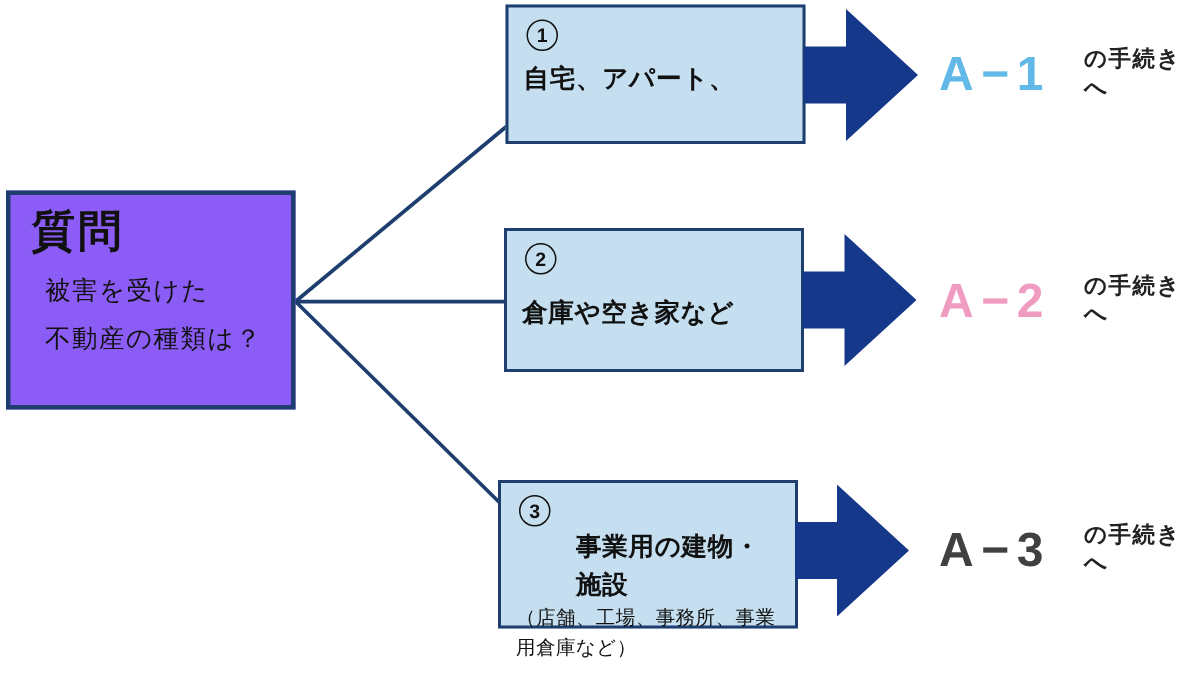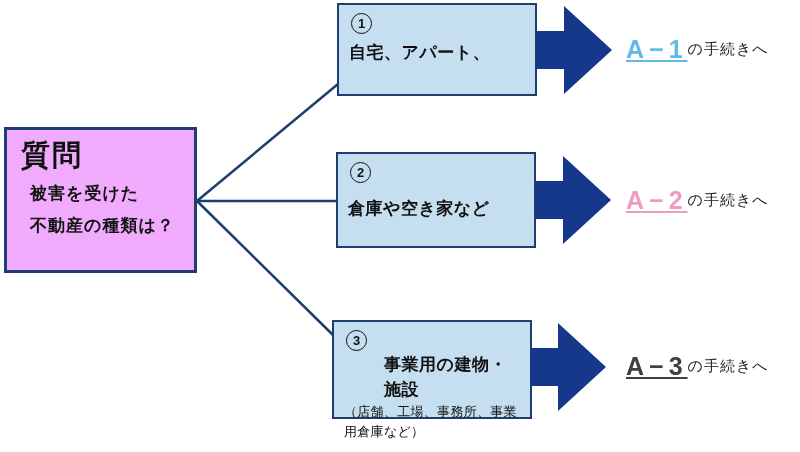--- a/index.html
+++ b/index.html
@@ -9,21 +9,21 @@
   }
   .connectors{position:absolute;left:0;top:0;width:800px;height:452px;}
   .box{
     position:absolute;box-sizing:border-box;
     border-style:solid;border-width:2.5px;
   }
   .qbox{left:4px;top:127px;width:193px;height:146px;border-width:3px;}
   .qbox .qtitle{
     margin:9px 0 6px 14px;font-size:29px;font-weight:800;letter-spacing:2px;line-height:1.15;
   }
-  .qbox .qline{margin-left:23px;font-size:17px;font-weight:700;line-height:32px;letter-spacing:1px;}
+  .qbox .qline{margin-left:23px;font-size:17px;font-weight:400;line-height:32px;letter-spacing:1px;}
   .opt{padding:6px 10px;}
   .opt1{left:337px;top:3px;width:200px;height:93px;}
   .opt2{left:336px;top:152px;width:200px;height:96px;}
   .opt3{left:332px;top:320px;width:200px;height:99px;}
   .numbadge{
     display:inline-flex;width:19px;height:19px;border:1.5px solid #111;border-radius:50%;
     align-items:center;justify-content:center;font-size:13px;font-weight:600;margin:2px 0 0 2px;
   }
   .optmain{font-size:17px;font-weight:600;line-height:25px;letter-spacing:0.5px;}
   .opt1 .optmain{margin-top:6px;}
@@ -33,35 +33,35 @@
   .arrow{position:absolute;}
   .arrow1{left:536px;top:6px;}
   .arrow2{left:535px;top:156px;}
   .arrow3{left:530px;top:323px;}
   .result{
     position:absolute;display:flex;align-items:center;height:34px;cursor:pointer;
   }
   .result1{left:626px;top:32px;}
   .result2{left:626px;top:183px;}
   .result3{left:626px;top:349px;}
-  .rcode{font-size:25px;font-weight:800;letter-spacing:5px;line-height:1;text-decoration:underline;}
-  .rsuffix{font-size:15px;font-weight:400;color:#222;margin-left:0;letter-spacing:1px;}
+  .rcode{font-size:32px;font-weight:800;letter-spacing:5px;line-height:1;}
+  .rsuffix{font-size:15px;font-weight:700;color:#222;margin-left:22px;letter-spacing:1px;}
 </style>
 </head>
 <body>
 
 <div class="stage">
 
   <svg class="connectors" viewBox="0 0 800 452">
     <line x1="197" y1="201" x2="338" y2="84" stroke-width="2.5" stroke="#1d3e6f"></line>
     <line x1="197" y1="201" x2="337" y2="201" stroke-width="2.5" stroke="#1d3e6f"></line>
     <line x1="197" y1="201" x2="334" y2="336" stroke-width="2.5" stroke="#1d3e6f"></line>
   </svg>
 
-  <div class="box qbox" style="background-color: #f0abfc; border-color: rgb(29, 62, 111);">
+  <div class="box qbox" style="background-color: #8b5cf6; border-color: rgb(29, 62, 111);">
     <div class="qtitle">質問</div>
     <div class="qline">被害を受けた</div>
     <div class="qline">不動産の種類は？</div>
   </div>
 
   <div class="box opt opt1" style="background-color: rgb(197, 223, 240); border-color: rgb(29, 62, 111);">
     <span class="numbadge">1</span>
     <div class="optmain">
       <div>自宅、アパート、</div>
     </div>

